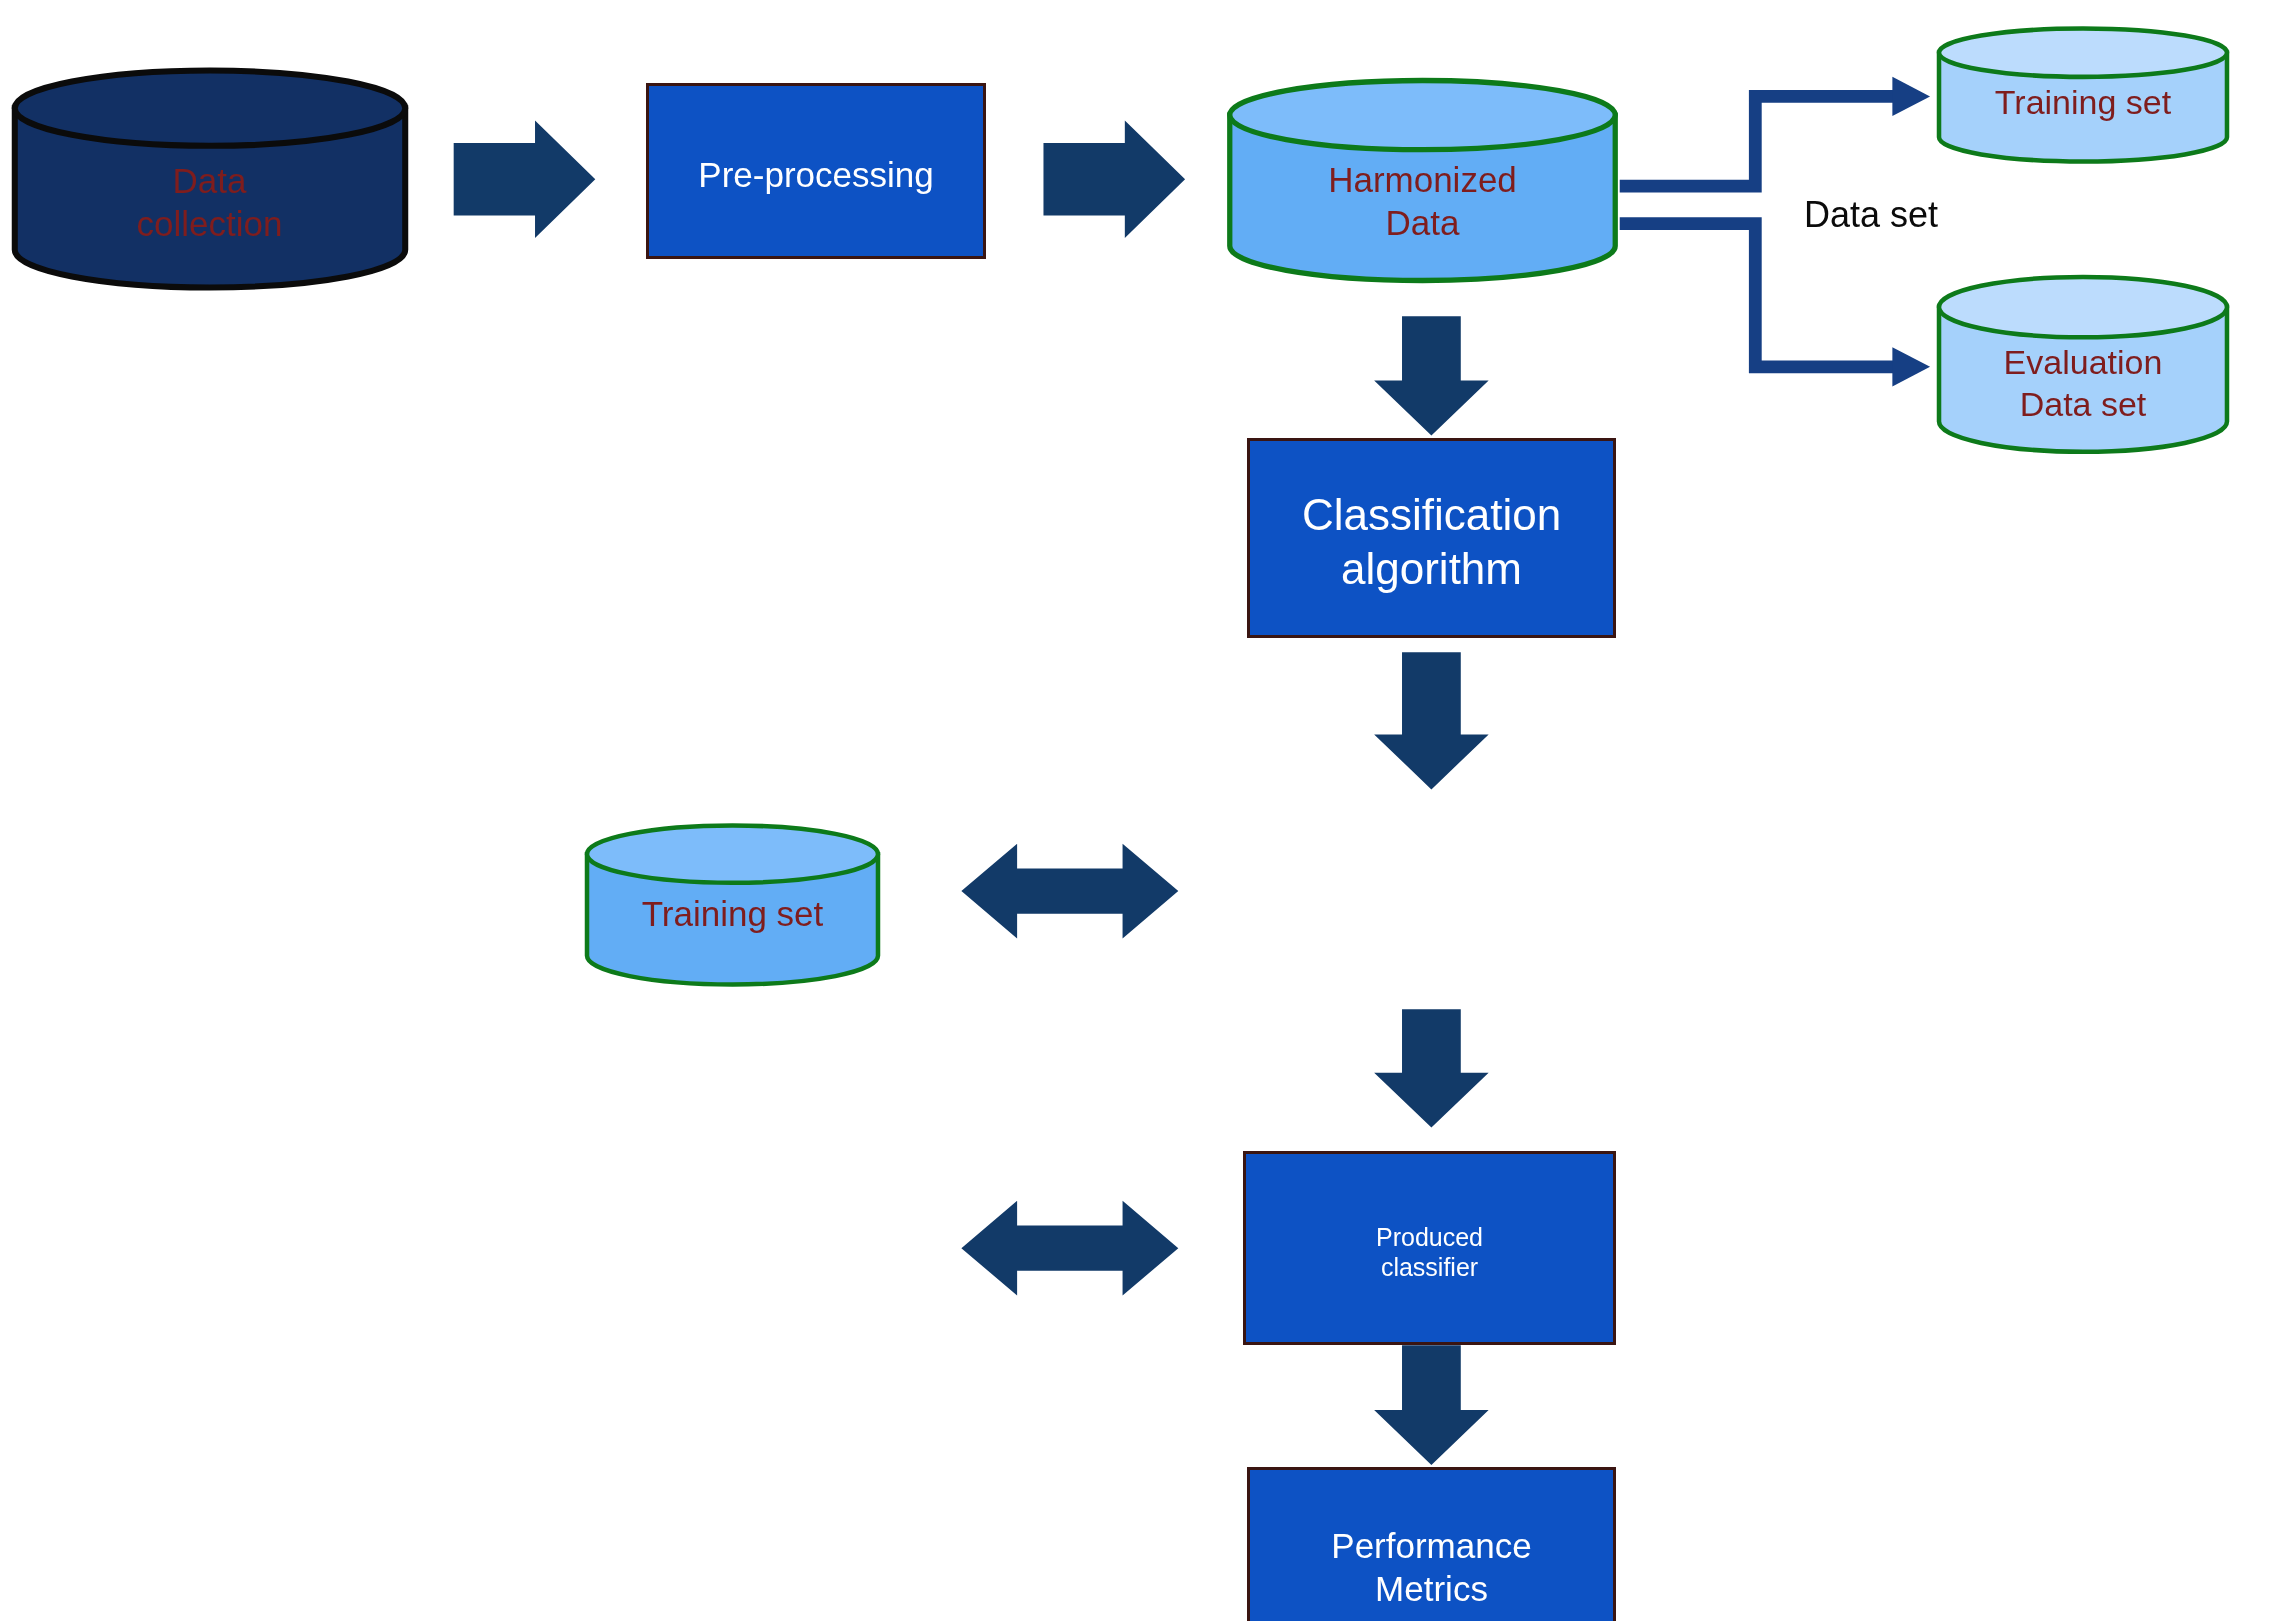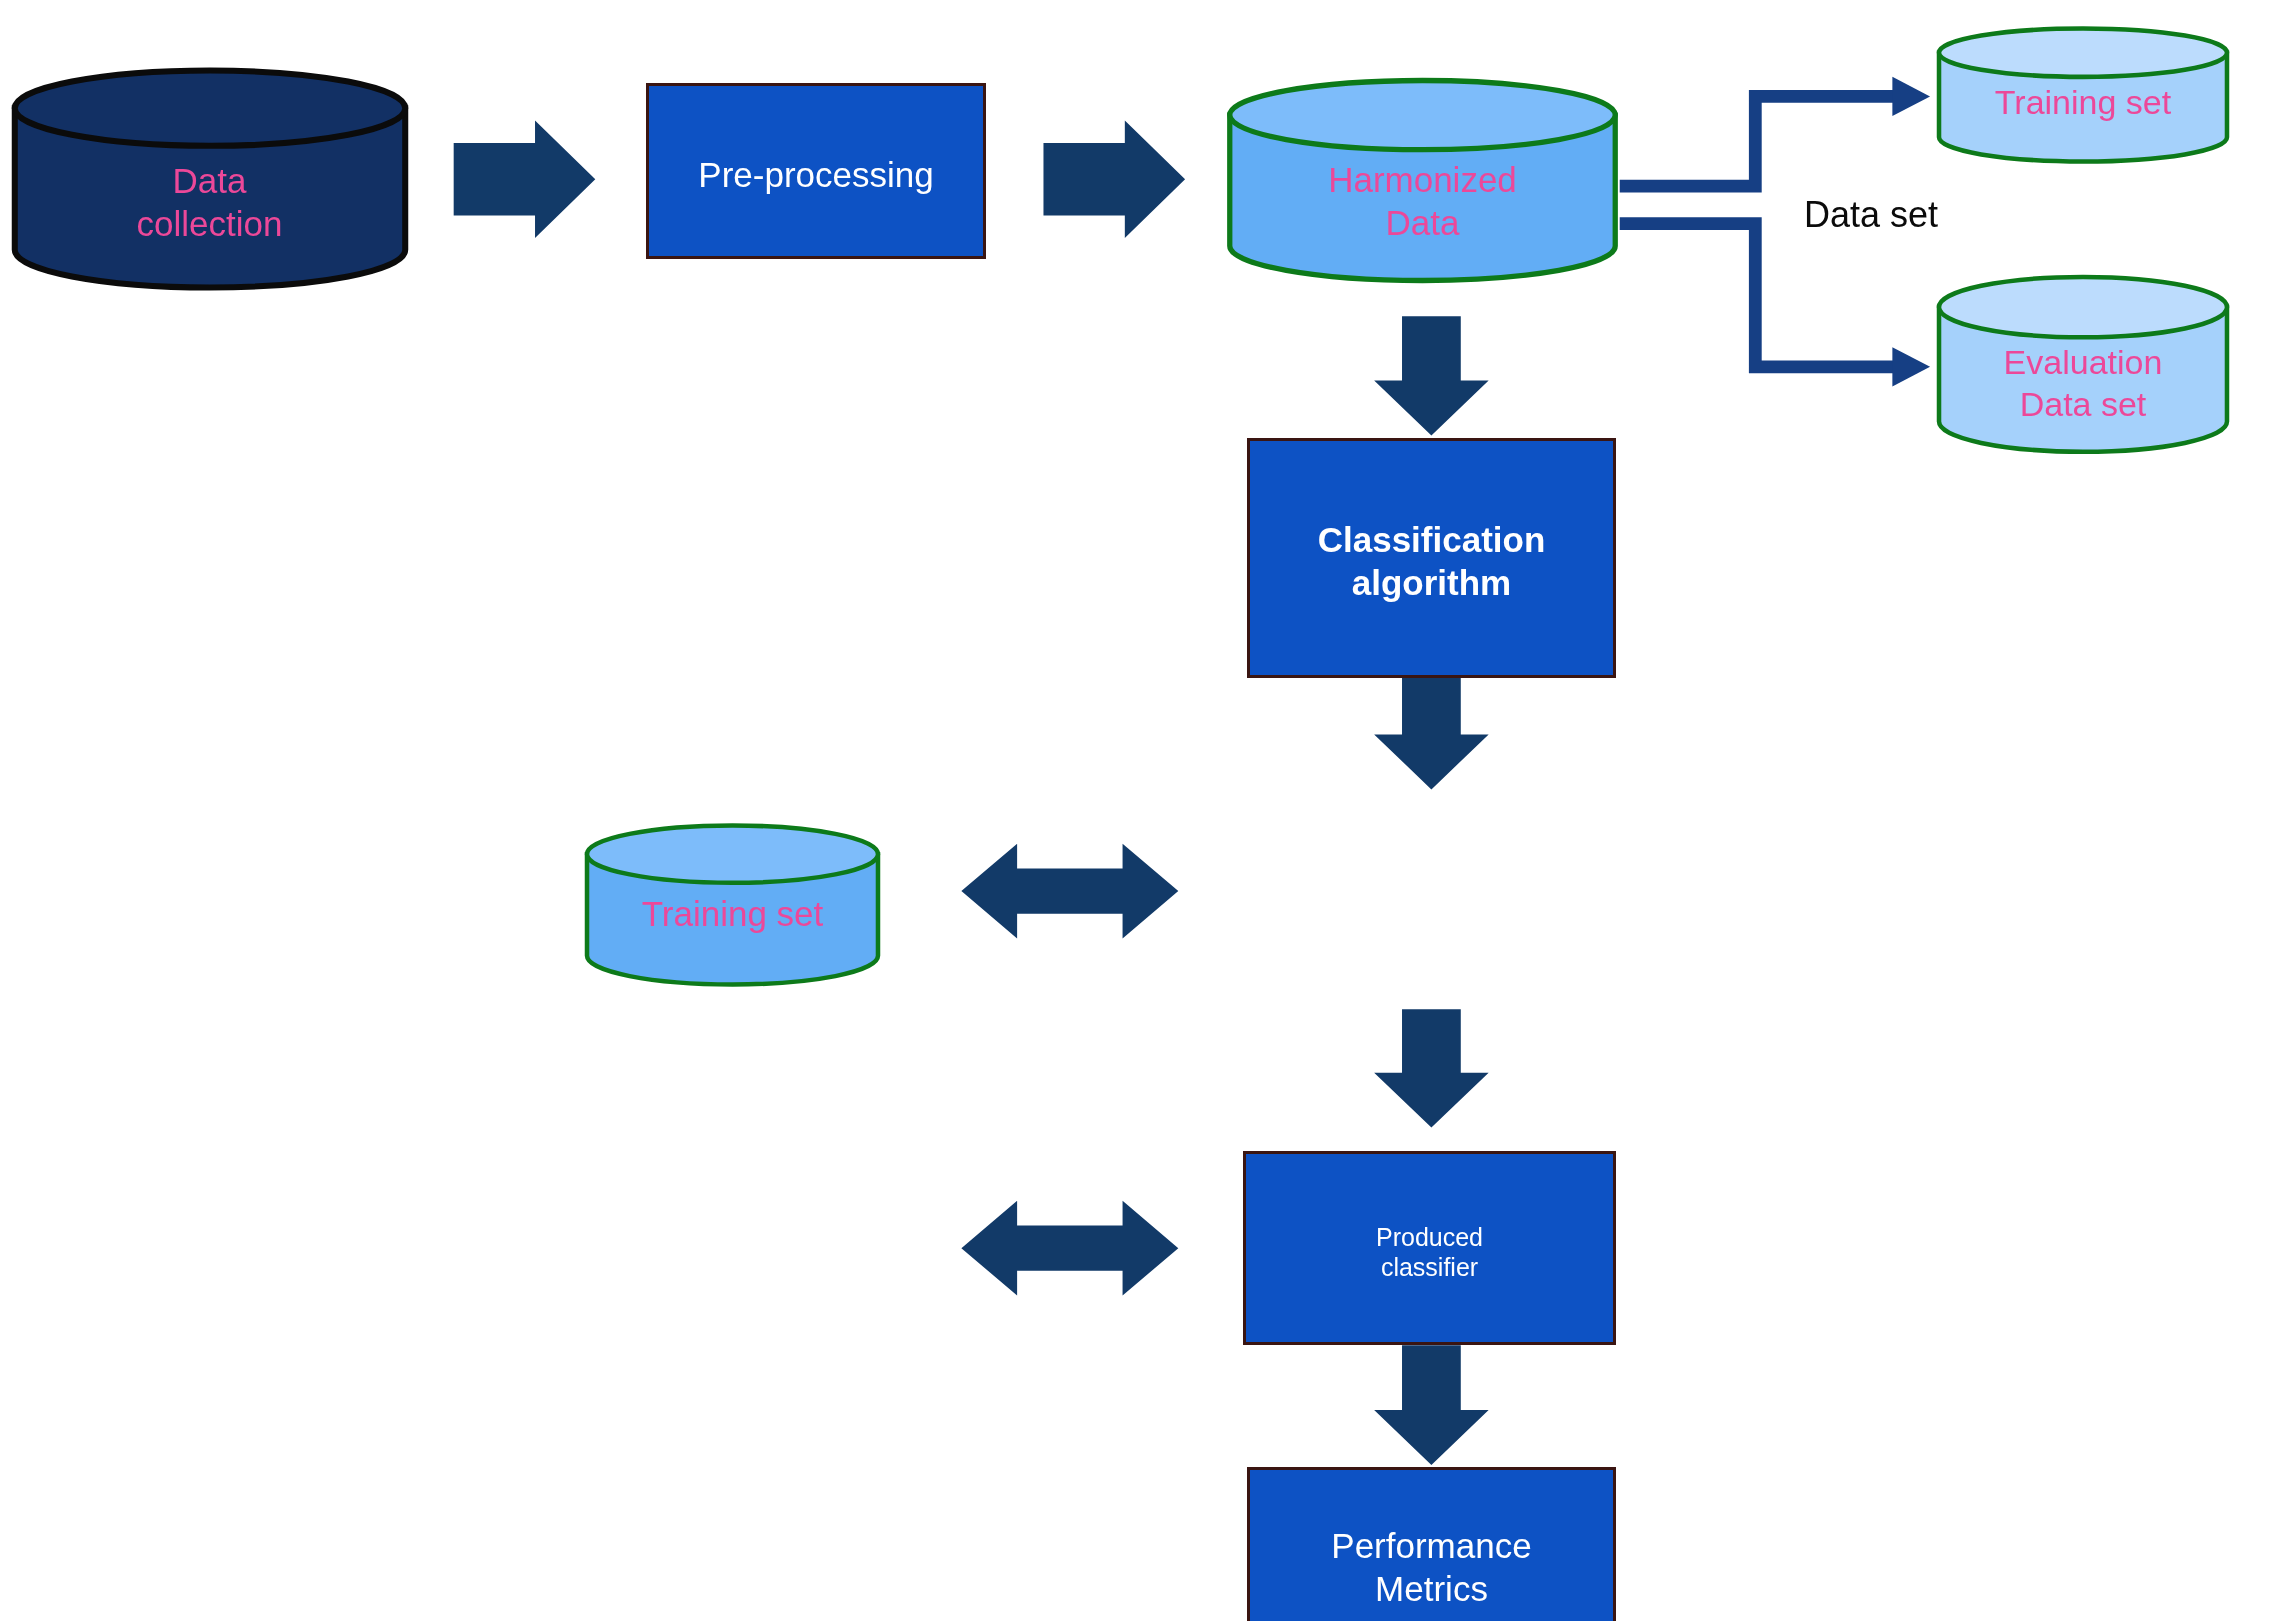--- a/index.html
+++ b/index.html
@@ -56,21 +56,21 @@
     top: 0;
     width: 100%;
     height: 100%;
     overflow: visible;
   }
   .cyl .cyl-label {
     position: absolute;
     left: 0;
     width: 100%;
     text-align: center;
-    color: #ec4899;
+    color: #7f1d1d;
     white-space: pre-line;
     line-height: 1.24;
     pointer-events: none;
   }
 
   
   .annot {
     position: absolute;
     color: #0b0b0b;
     white-space: nowrap;
@@ -160,21 +160,21 @@
     <svg viewBox="0 0 390 235" preserveAspectRatio="none">
       <path d="M 4 40 L 4 192 A 191 40 0 0 0 386 192 L 386 40 Z" fill="#a5d1fb" stroke="#0d7a1a" stroke-width="6"></path>
       <ellipse cx="195" cy="40" rx="191" ry="40" fill="#bcdcfd" stroke="#0d7a1a" stroke-width="6"></ellipse>
     </svg>
     <div class="cyl-label" style="top:64px; font-size:34px;">Evaluation
 Data set</div>
   </div>
 
   <div class="annot" style="left:1804px; top:194px; font-size:36px;">Data set</div>
 
-  <div class="procbox" style="left:1247px; top:438px; width:369px; height:240px; font-size:35px;font-weight:bold;">
+  <div class="procbox" style="left:1247px; top:438px; width:369px; height:200px; font-size:44px;">
     <span class="lbl">Classification
 algorithm</span>
   </div>
 
   <div class="cyl" style="left:584px; top:824px; width:297px; height:162px;">
     <svg viewBox="0 0 394 215" preserveAspectRatio="none">
       <path d="M 4 40 L 4 175 A 193 38 0 0 0 390 175 L 390 40 Z" fill="#62adf5" stroke="#0d7a1a" stroke-width="6"></path>
       <ellipse cx="197" cy="40" rx="193" ry="38" fill="#7dbcfa" stroke="#0d7a1a" stroke-width="6"></ellipse>
     </svg>
     <div class="cyl-label" style="top:68px; font-size:35px;">Training set</div>

